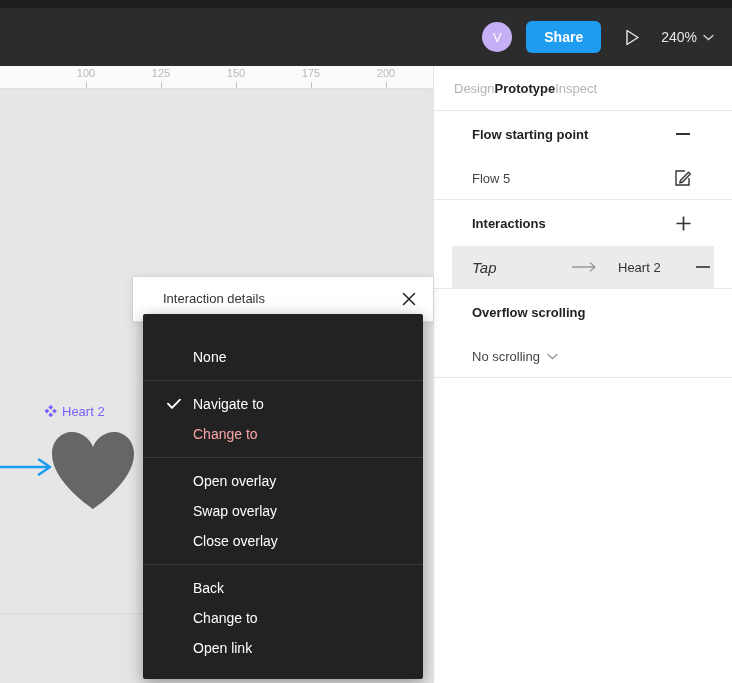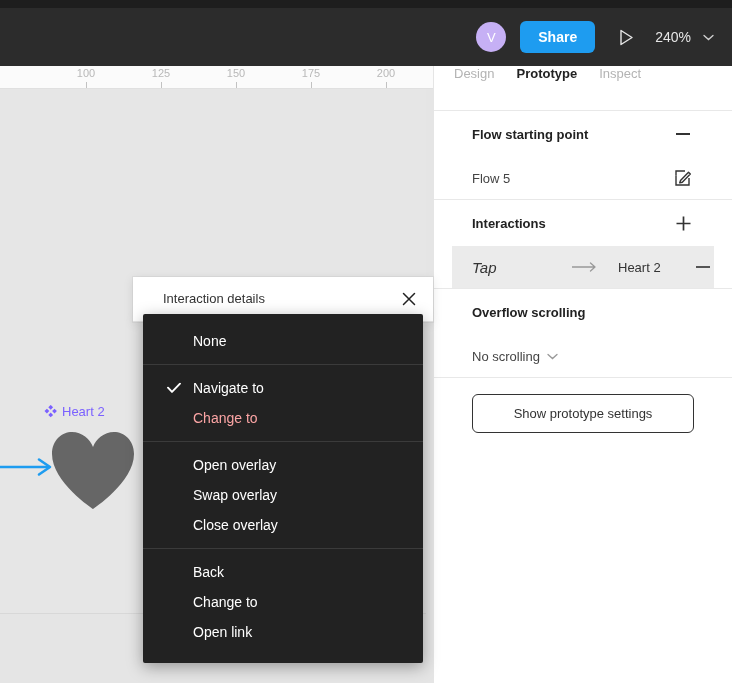--- a/index.html
+++ b/index.html
@@ -73,21 +73,21 @@
     width: 42px; height: 40px;
     display: flex;
     align-items: center;
     justify-content: center;
     cursor: pointer;
     margin-left: 10px;
   }
   .zoom-ctl {
     display: flex;
     align-items: center;
-    gap: 12px;
+    gap: 6px;
     color: #e6e6e6;
     font-size: 14px;
     cursor: pointer;
     padding-right: 18px;
     padding-left: 8px;
   }
   .zoom-chevron { display: block; }
 
   
   .canvas-wrap {
@@ -202,21 +202,21 @@
 
   
   .menu {
     position: absolute;
     left: 143px;
     top: 314px;
     width: 280px;
     background: #222222;
     border-radius: 2px;
     box-shadow: 0 4px 16px rgba(0,0,0,0.35);
-    padding: 4px 0 8px 0;
+    padding: 20px 0 8px 0;
     z-index: 60;
   }
   .menu-group + .menu-group {
     border-top: 1px solid #3b3b3b;
   }
   .menu-group { padding: 8px 0; }
   .menu-item {
     position: relative;
     height: 30px;
     display: flex;
@@ -245,24 +245,23 @@
     position: absolute;
     left: 433px; top: 66px;
     width: 299px;
     height: 617px;
     background: #ffffff;
     border-left: 1px solid #e5e5e5;
     box-sizing: border-box;
   }
   .rtabs {
     display: flex;
-    align-items: flex-start;
+    align-items: center;
     height: 44px;
     padding-left: 20px;
-    gap: 22px;
     border-bottom: 1px solid #e8e8e8;
   }
   .rtab {
     font-size: 13px;
     color: #b3b3b3;
     cursor: pointer;
   }
   .rtab.active {
     color: #222222;
     font-weight: bold;
@@ -542,18 +541,15 @@
       <div class="rrow">
         <span class="dropdown-inline">
           <span class="rvalue">No scrolling</span>
           <svg width="11" height="7" viewBox="0 0 11 7">
             <path d="M1 1.4 L5.5 5.6 L10 1.4" fill="none" stroke="#999999" stroke-width="1.3" stroke-linecap="round"></path>
           </svg>
         </span>
       </div>
     </div>
 
-    <div class="rsection noborder">
-      <button class="rbtn">Show prototype settings</button>
-    </div>
   </div>
 
 </div>
 
 </body></html>

